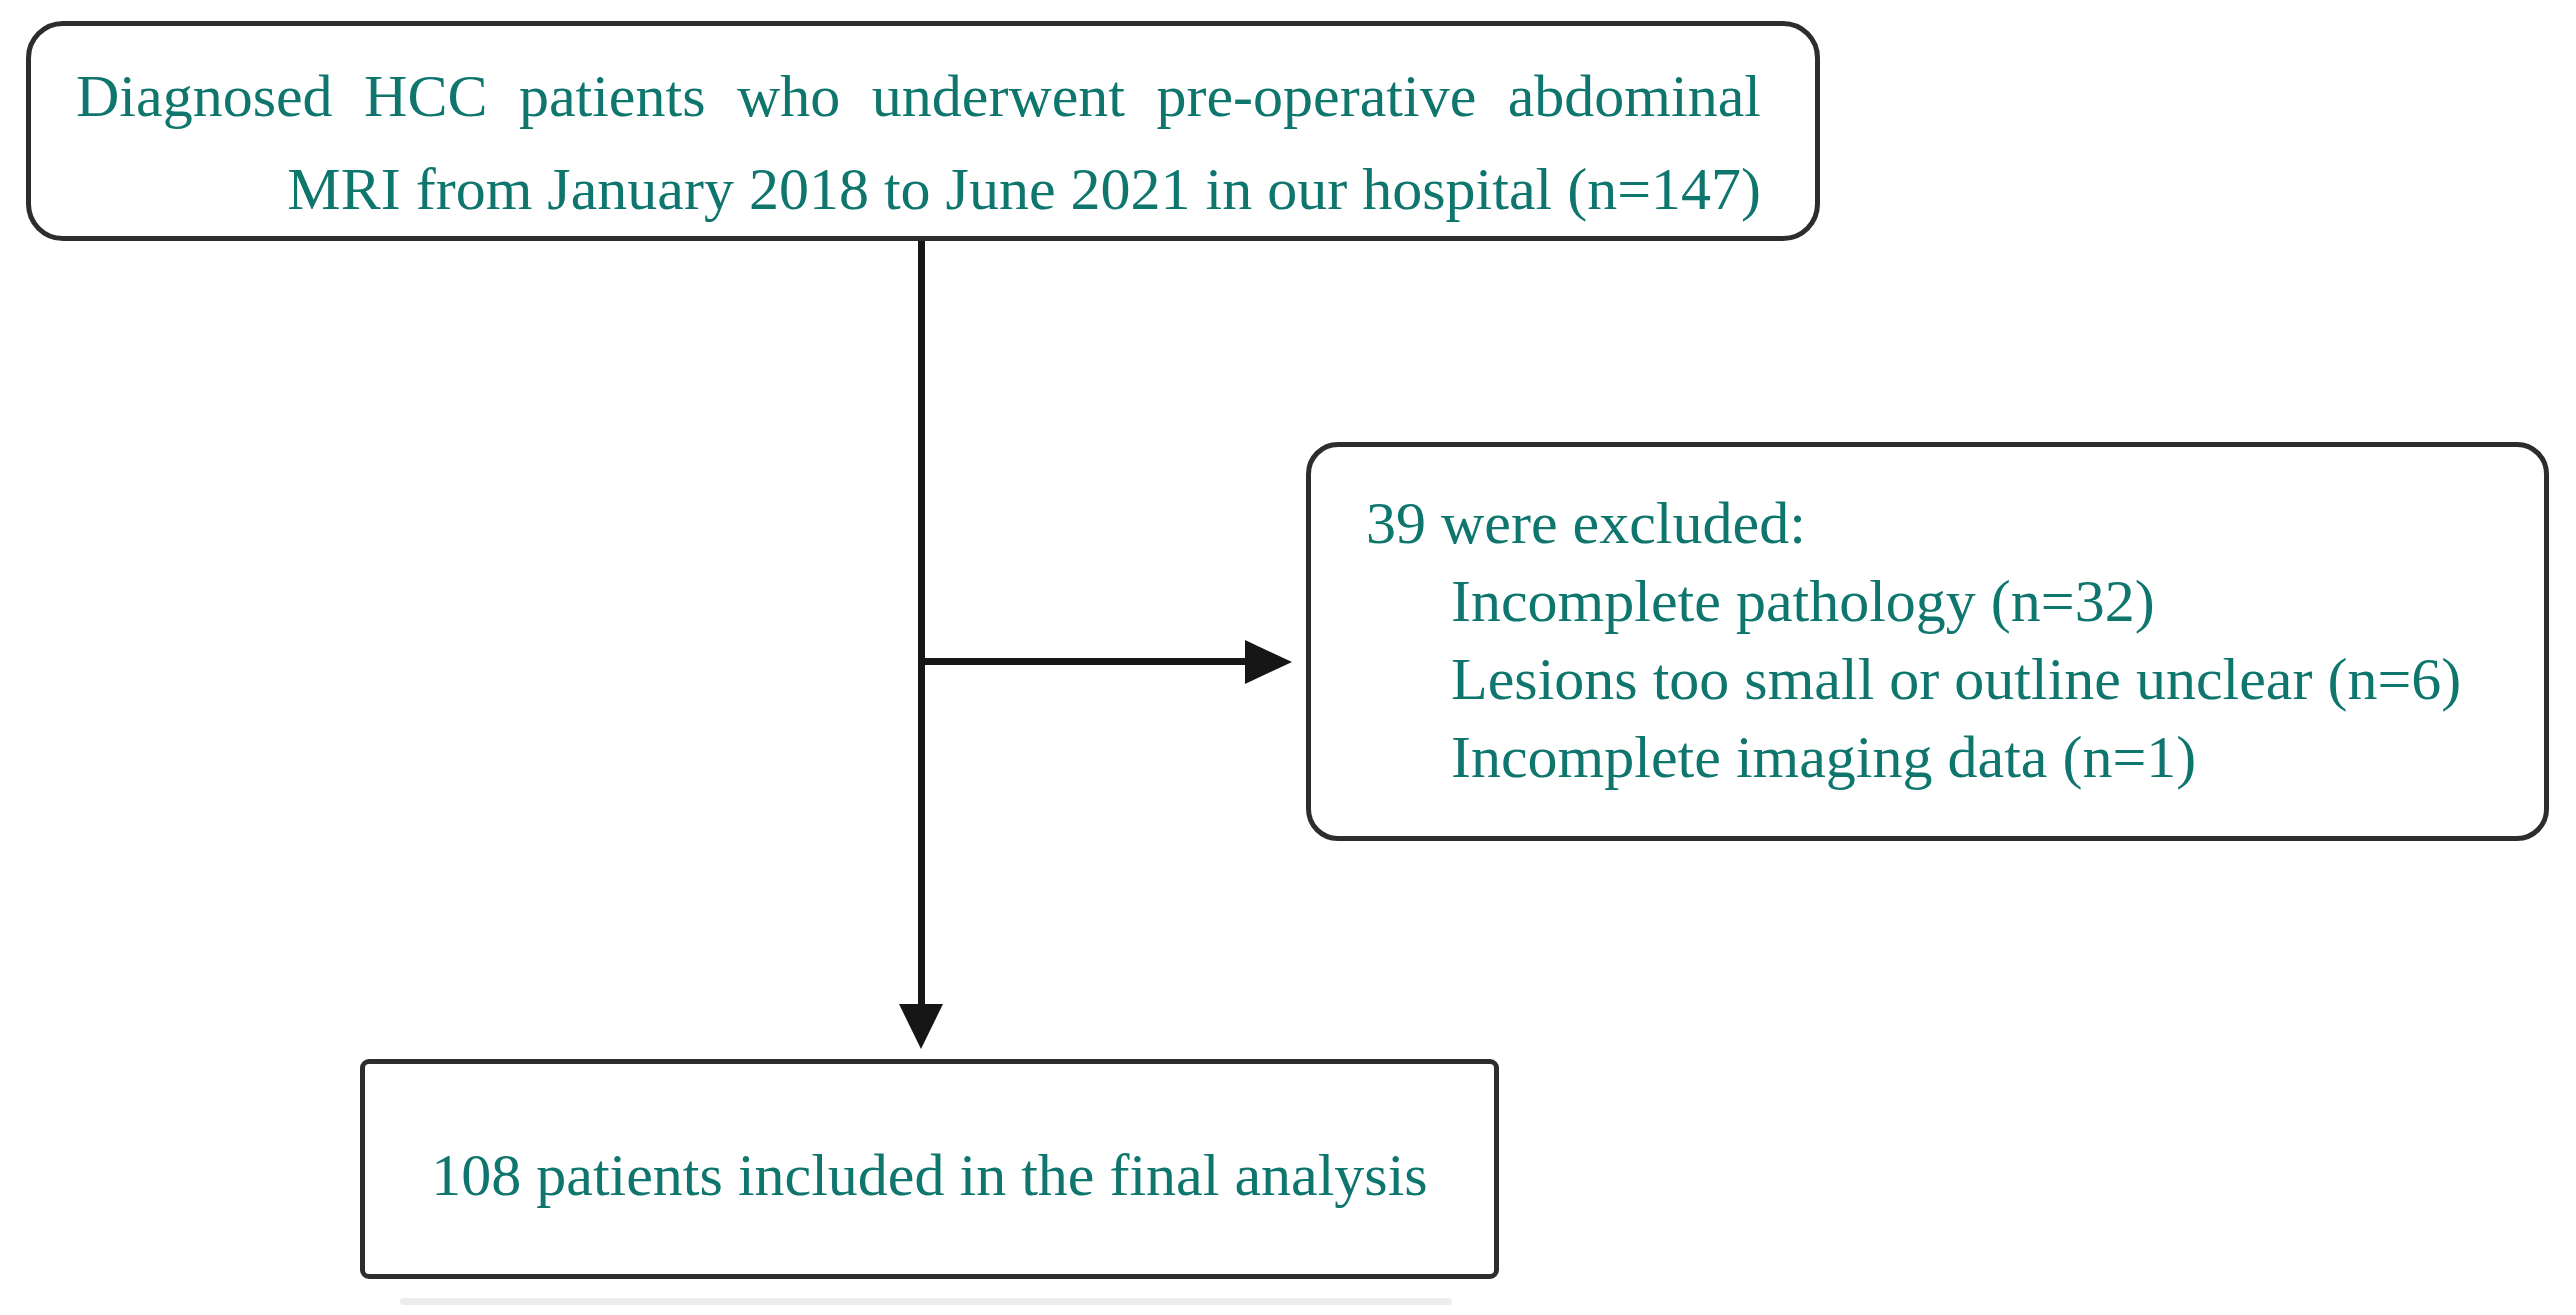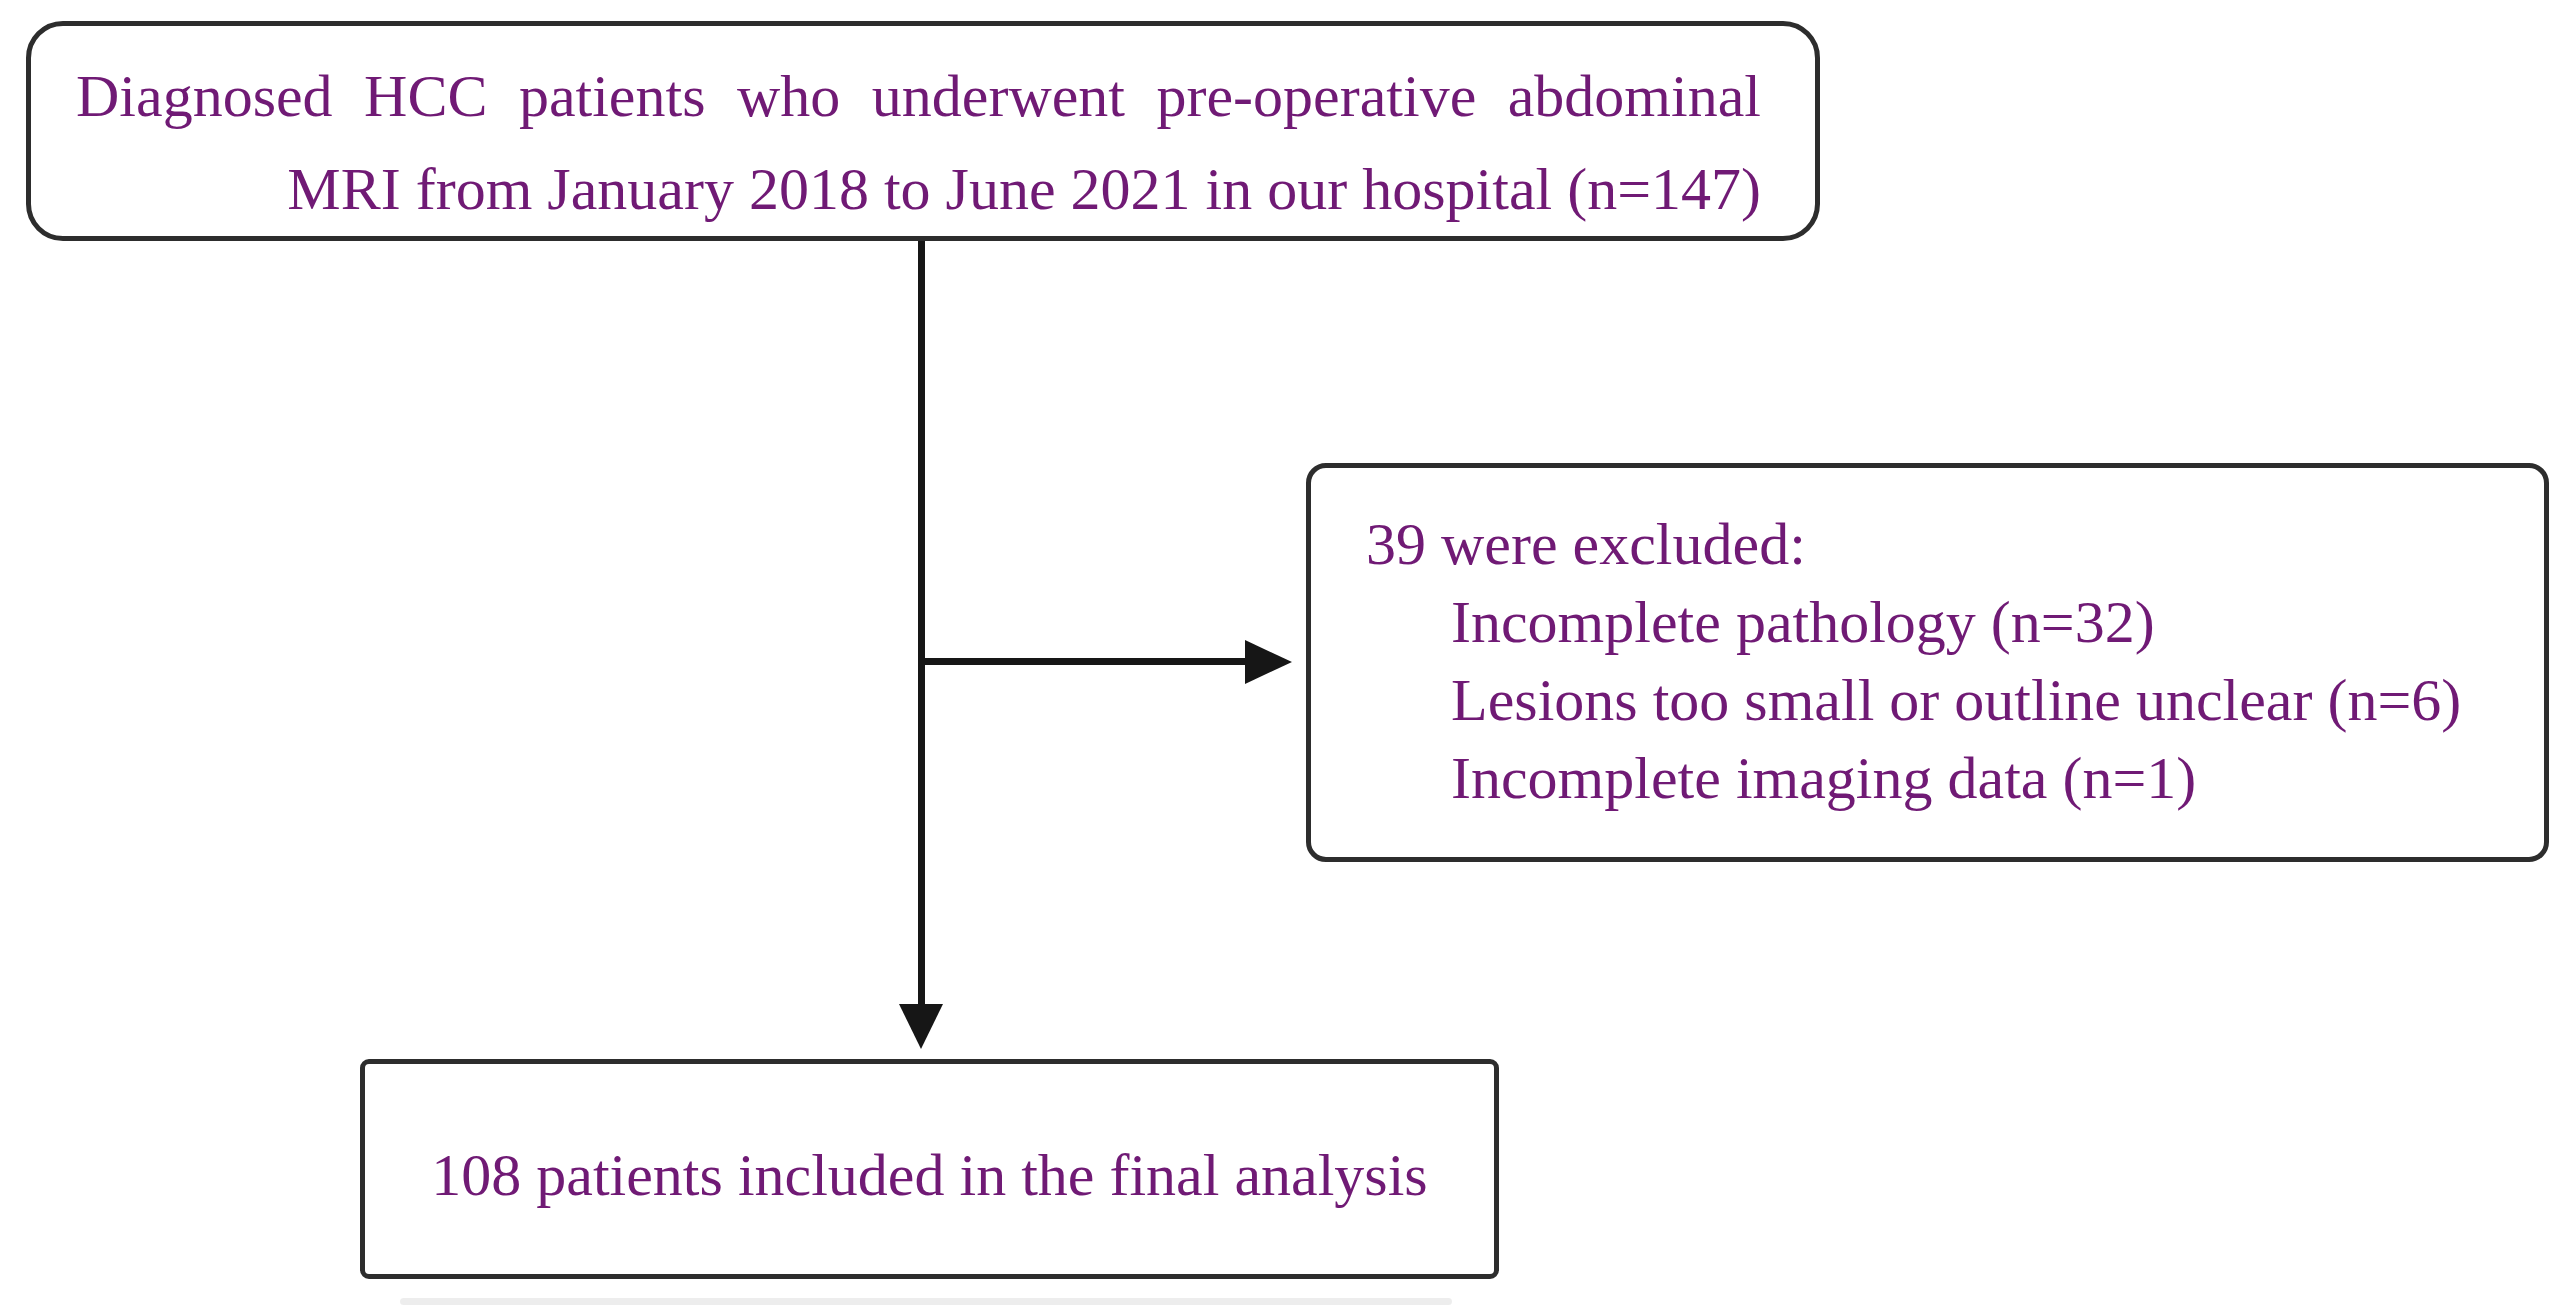--- a/index.html
+++ b/index.html
@@ -7,21 +7,21 @@
     padding: 0;
     background: #ffffff;
   }
   .canvas {
     position: relative;
     width: 2576px;
     height: 1315px;
     background: #ffffff;
     overflow: hidden;
     font-family: "Liberation Serif", "DejaVu Serif", serif;
-    color: #701a75;
+    color: #0f766e;
     font-size: 60px;
   }
   .flow-box {
     position: absolute;
     box-sizing: border-box;
     background: #ffffff;
     border: 5.6px solid #2d2d2d;
   }
   .box-initial {
     left: 26px;
@@ -41,24 +41,24 @@
     text-align: right;
     white-space: nowrap;
   }
   
   .box-initial .justified-line {
     white-space: normal;
     word-spacing: 13px;
   }
   .box-exclusions {
     left: 1306px;
-    top: 463px;
+    top: 442px;
     width: 1243px;
     height: 399px;
-    border-radius: 20px;
+    border-radius: 32px;
     padding: 37px 12px 0 55px;
     line-height: 78px;
   }
   .box-exclusions .excl-item {
     margin-left: 85px;
     white-space: nowrap;
   }
   .box-final {
     left: 360px;
     top: 1059px;

